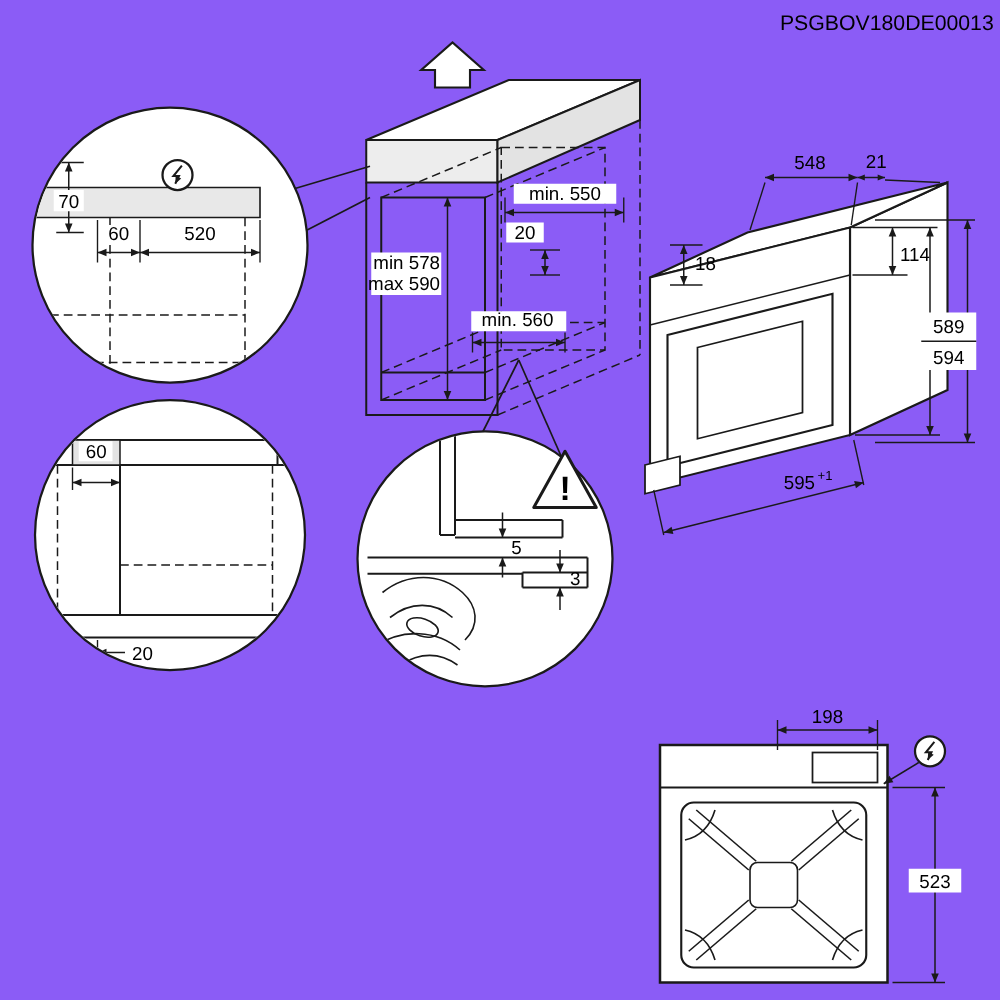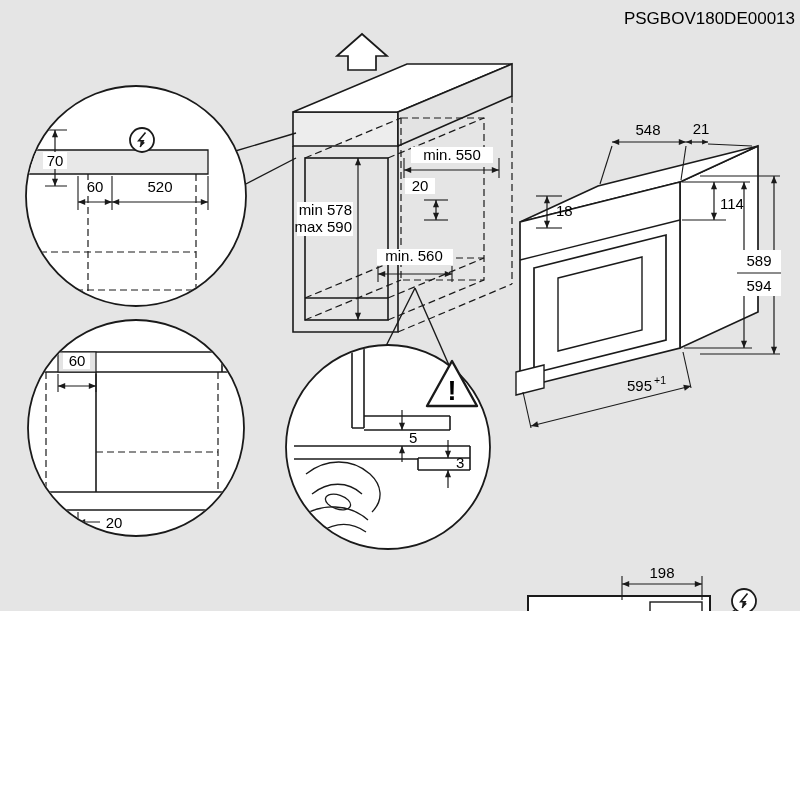--- a/index.html
+++ b/index.html
@@ -1,16 +1,16 @@
 <!DOCTYPE html>
 <html><head>
 <meta charset="utf-8">
 <style>
   html,body{margin:0;padding:0;background:#fff;}
-  .stage{position:relative;width:800px;height:611px;background:#e5e5e5;overflow:hidden;
+  .stage{position:relative;width:800px;height:800px;background:#8b5cf6;overflow:hidden;
          font-family:"Liberation Sans", sans-serif;}
   svg{position:absolute;left:0;top:0;}
   .ln{stroke:#1a1a1a;stroke-width:1.6;fill:none;}
   .ln2{stroke:#1a1a1a;stroke-width:1.7;fill:#fff;}
   .thin{stroke:#1a1a1a;stroke-width:1.3;fill:none;}
   .dash{stroke:#1a1a1a;stroke-width:1.2;fill:none;stroke-dasharray:7 4;}
   .dim{stroke:#1a1a1a;stroke-width:1.2;fill:none;}
   .ext{stroke:#1a1a1a;stroke-width:1.1;fill:none;}
   .ldr{stroke:#1a1a1a;stroke-width:1.4;fill:none;}
   .lbl{font:15px "Liberation Sans", sans-serif;fill:#000;}

